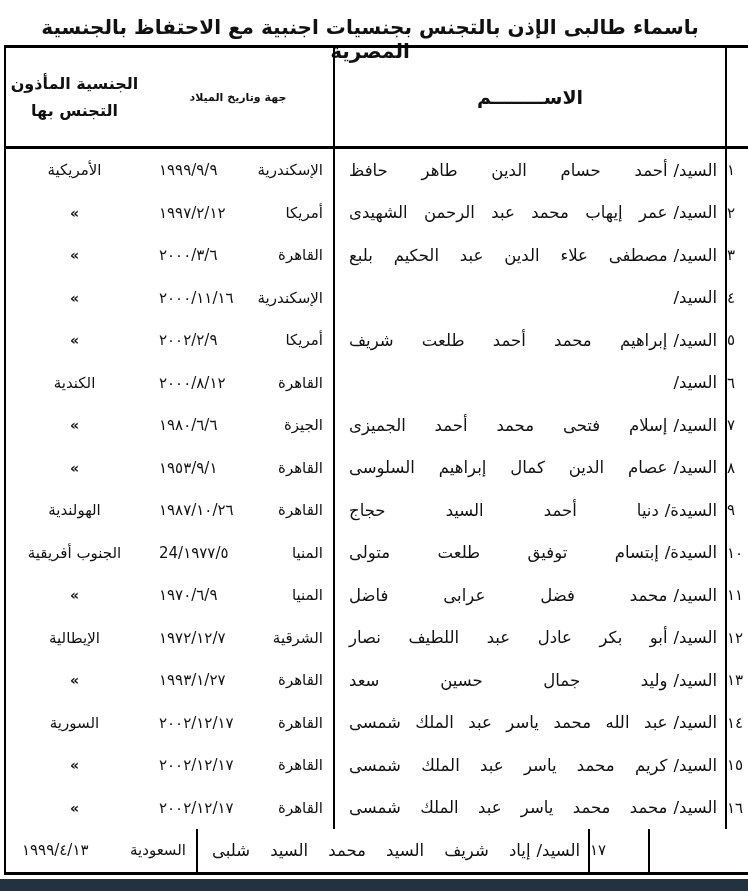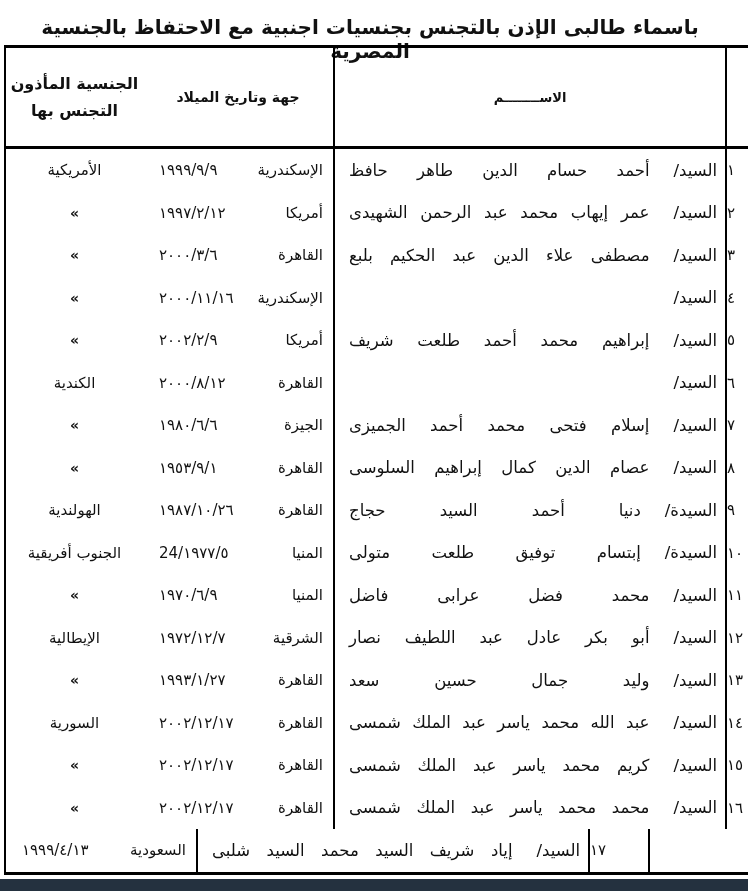--- a/index.html
+++ b/index.html
@@ -48,28 +48,28 @@
     direction: rtl;
     overflow: hidden;
   }
   .nat-col   { width: 137px; border-left: none; justify-content: center; text-align: left; font-size: 15px; }
   .birth-col { width: 192px; justify-content: space-between; padding: 0 10px 0 16px; font-size: 15px; }
   .name-col  { width: 392px; padding-right: 8px; font-size: 16.5px; }
   .serial-col{ width: 60px; justify-content: flex-end; padding-right: 30px; direction: rtl; font-size: 15px; }
   .birth-col, .name-col, .serial-col { border-right: 2px solid #000; }
   .header-row .cell { font-weight: bold; justify-content: center; text-align: center; padding: 0; }
   .header-row .nat-col   { font-size: 16px; line-height: 1.7; white-space: pre-line; }
-  .header-row .birth-col { font-size: 14px; }
-  .header-row .name-col  { font-size: 13px; }
+  .header-row .birth-col { font-size: 11px; }
+  .header-row .name-col  { font-size: 19px; }
   .place { font-size: 15px; margin-left: 8px; }
   .date  { font-size: 15px; letter-spacing: 0.5px; white-space: nowrap; }
   .prefix { white-space: nowrap; }
   .name-text {
     flex: 1;
-    margin-right: 24px;
+    margin-right: 6px;
     padding-left: 14px;
     text-align: justify;
     text-align-last: justify;
     white-space: nowrap;
   }
   .ditto { font-weight: bold; font-size: 14px; }
   .bottom-strip {
     position: absolute;
     left: 0;
     right: 0;

